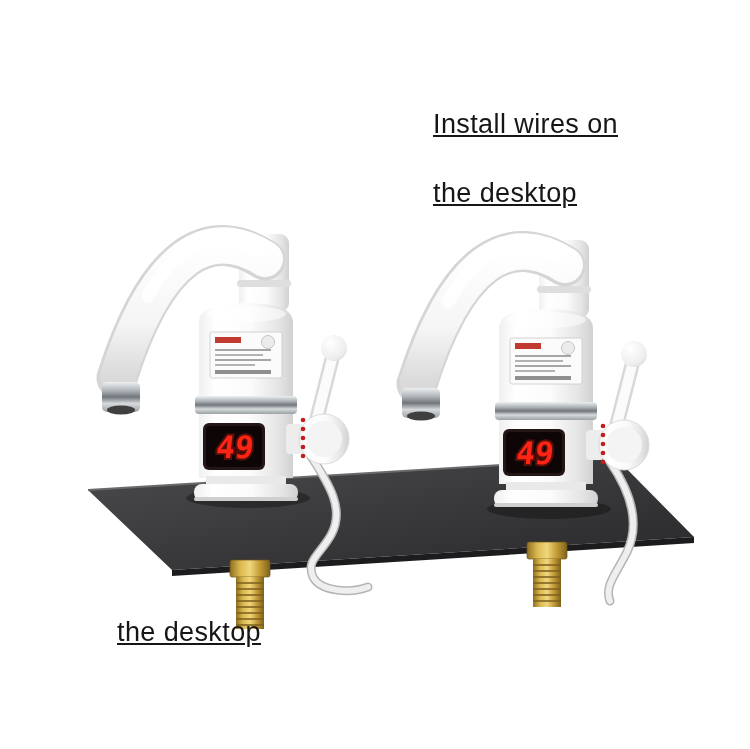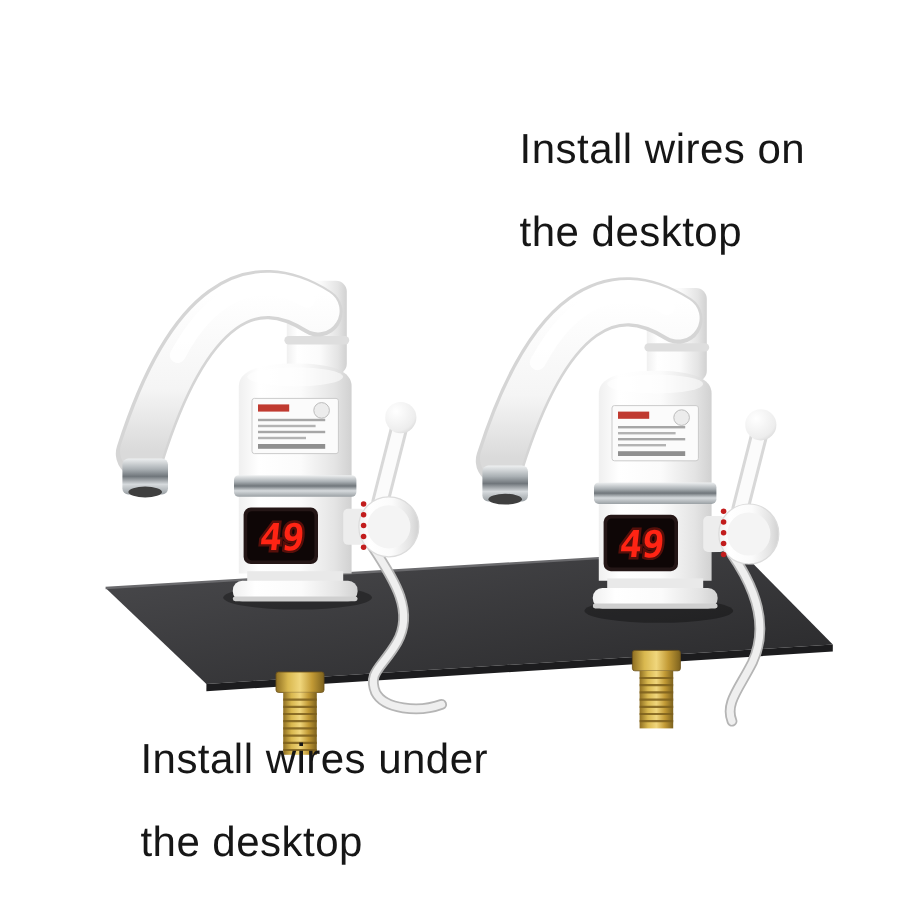--- a/index.html
+++ b/index.html
@@ -6,24 +6,25 @@
   html,body { background:#ffffff; }
   body {
     width:750px; height:749px;
     font-family:"Liberation Sans", sans-serif;
     position:relative; overflow:hidden;
   }
   .stage { position:relative; width:750px; height:749px; background:#ffffff; }
   .annotation {
     position:absolute;
     color:#161616;
-    font-size:35px;
+    font-size:27px;
     line-height:69px;
     letter-spacing:0.4px;
     white-space:nowrap;
+    text-decoration:underline;
   }
   .annotation-top { left:433px; top:90px; }
   .annotation-bottom { left:117px; top:598px; }
   svg.scene { position:absolute; left:0; top:0; }
   svg.faucet { position:absolute; overflow:visible; }
 </style>
 </head>
 <body>
 
 <div class="stage">
@@ -189,17 +190,16 @@
       <text font-family="DejaVu Sans Mono, monospace" font-size="31" font-weight="bold" text-anchor="middle" fill="#ff2414" stroke="#ff2414" stroke-width="4" opacity="0.3">49</text>
       <text font-family="DejaVu Sans Mono, monospace" font-size="31" font-weight="bold" text-anchor="middle" fill="#ff2414">49</text>
     </g>
   </svg>
 
   <div class="annotation annotation-top">
     <div>Install wires on</div>
     <div>the desktop</div>
   </div>
   <div class="annotation annotation-bottom">
-    <div>Install wires under</div>
     <div>the desktop</div>
   </div>
 
 </div>
 
 </body></html>

